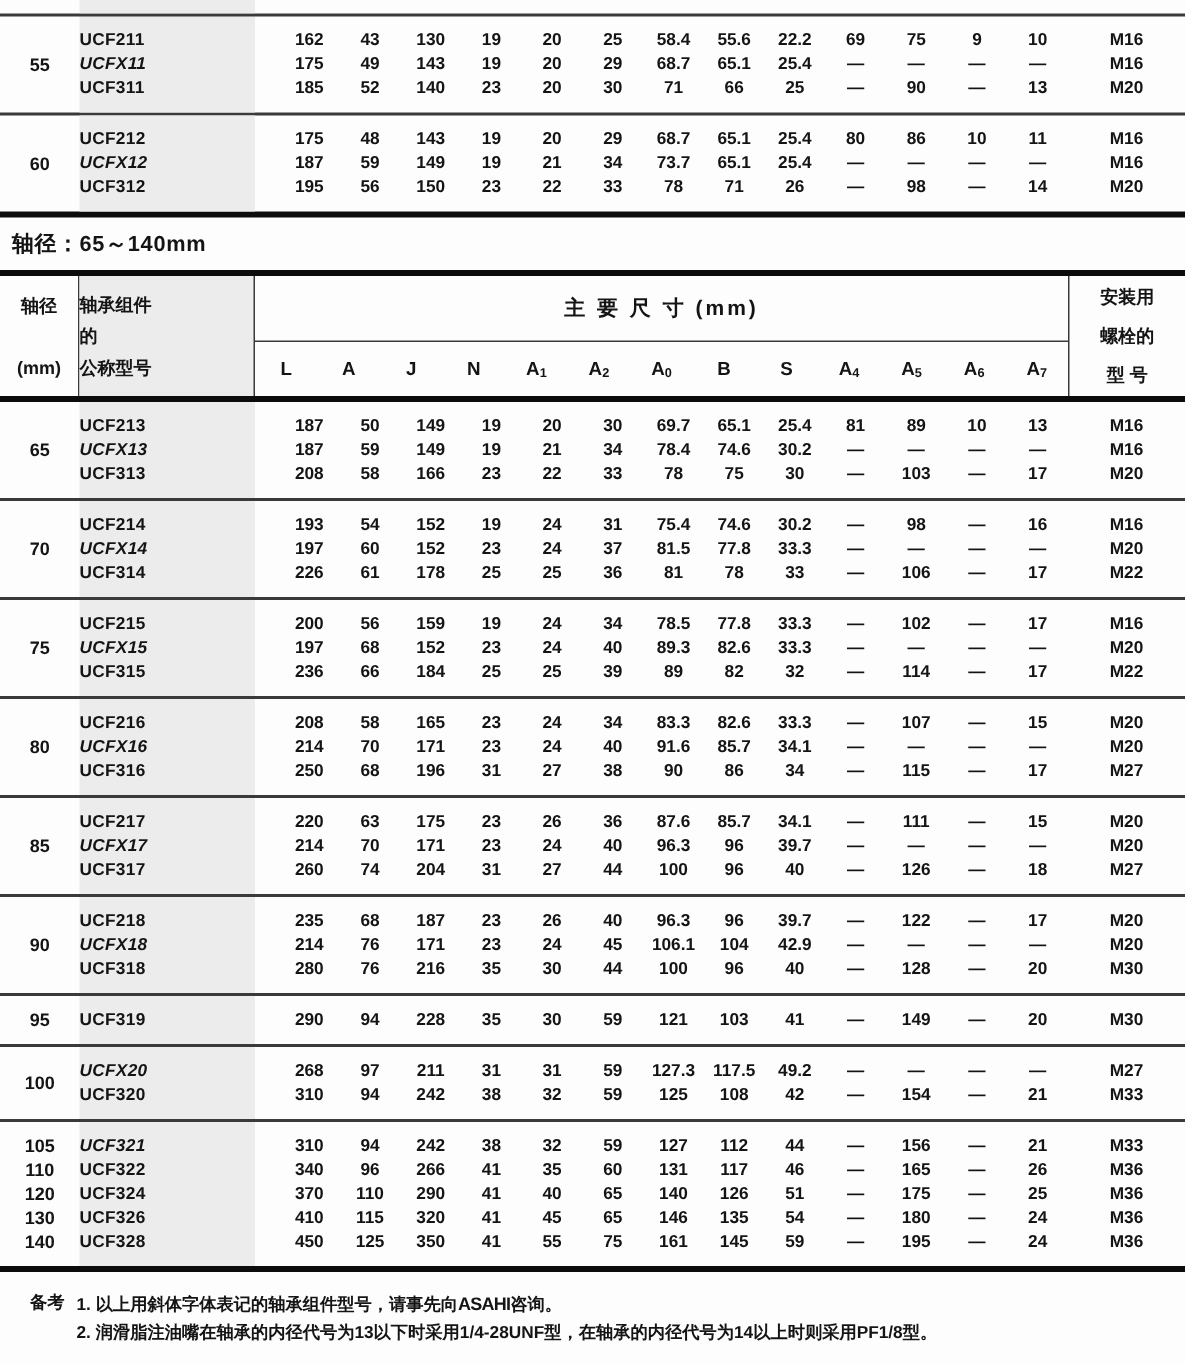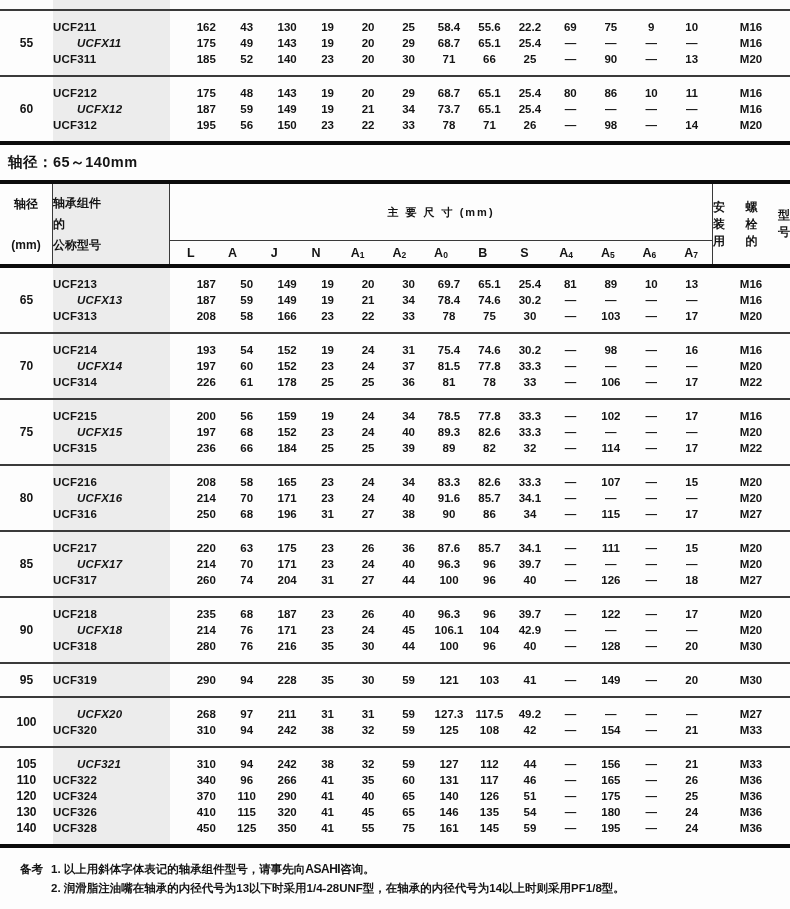--- a/index.html
+++ b/index.html
@@ -24,21 +24,21 @@
     --c2:117px;         
     --c4:78px;          
   }
   .group { display:flex; align-items:stretch; }
   .group + .group { border-top:2px solid var(--thin); }
   .col { padding:var(--gpad) 0; }
   .c-dia { width:var(--c1); display:flex; flex-direction:column; justify-content:center; text-align:center; font-size:12px; }
   .c-dia .dia { line-height:var(--rh); }
   .c-model { width:var(--c2); background:var(--gray); text-align:left; font-size:11.5px; }
   .c-model .model { line-height:var(--rh); letter-spacing:0.2px; }
-  .c-model .it { font-style:italic;padding-left:24px; }
+  .c-model .it { font-style:italic; }
   .c-dims { flex:1; font-size:11.5px; }
   .drow { display:grid; grid-template-columns:repeat(13,1fr); text-align:center; line-height:var(--rh);margin-left:16px; }
   .c-bolt { width:var(--c4); text-align:center; font-size:11.5px; }
   .c-bolt .bolt { line-height:var(--rh); }
 
   
   .top-table { border-bottom:4px solid var(--thick); }
   .sliver { height:11px; position:relative; border-bottom:2px solid var(--thin); overflow:hidden; }
   .sliver .gray-band { position:absolute; left:var(--c1); width:var(--c2); top:0; bottom:0; background:var(--gray); }
 
@@ -47,27 +47,27 @@
 
   
   .main-table { border-top:4px solid var(--thick); border-bottom:4px solid var(--thick); }
   .thead { display:flex; border-bottom:4px solid var(--thick); height:84px; font-size:12px; }
   .th-dia { width:var(--c1); border-right:1.5px solid var(--thin);
             display:flex; flex-direction:column; justify-content:space-between; align-items:center;
             padding:12px 0 12px; }
   .th-model { width:var(--c2); background:var(--gray); border-right:1.5px solid var(--thin);
               display:flex; flex-direction:column; justify-content:center; align-items:flex-start; gap:4px; }
   .th-dims { flex:1; display:flex; flex-direction:column; }
-  .th-dims .dims-title { height:57px; display:flex; align-items:center; justify-content:center;
-                         border-bottom:1.5px solid var(--thin); letter-spacing:2px; font-size:11px;text-align:right; }
+  .th-dims .dims-title { height:44px; display:flex; align-items:center; justify-content:center;
+                         border-bottom:1.5px solid var(--thin); letter-spacing:2px; font-size:14px;text-align:right; }
   .th-dims .dims-cols { flex:1; display:grid; grid-template-columns:repeat(13,1fr);
                         align-items:center; text-align:center; font-size:12.5px; }
   .dcol sub { font-size:8.5px; vertical-align:-1px; }
   .th-bolt { width:var(--c4); border-left:1.5px solid var(--thin);
-             display:flex; flex-direction:row; justify-content:center; align-items:center; gap:20px; }
+             display:flex; flex-direction:column; justify-content:center; align-items:center; gap:9px; }
 
   
   .notes { display:flex; padding:12px 6px 0 20px; font-size:11.5px; line-height:19px; }
   .nlabel { white-space:nowrap; margin-right:8px; }
   .brand { font-weight:900; letter-spacing:-0.5px; font-size:12px; }
 </style>
 </head>
 <body>
 
 <div class="page">

